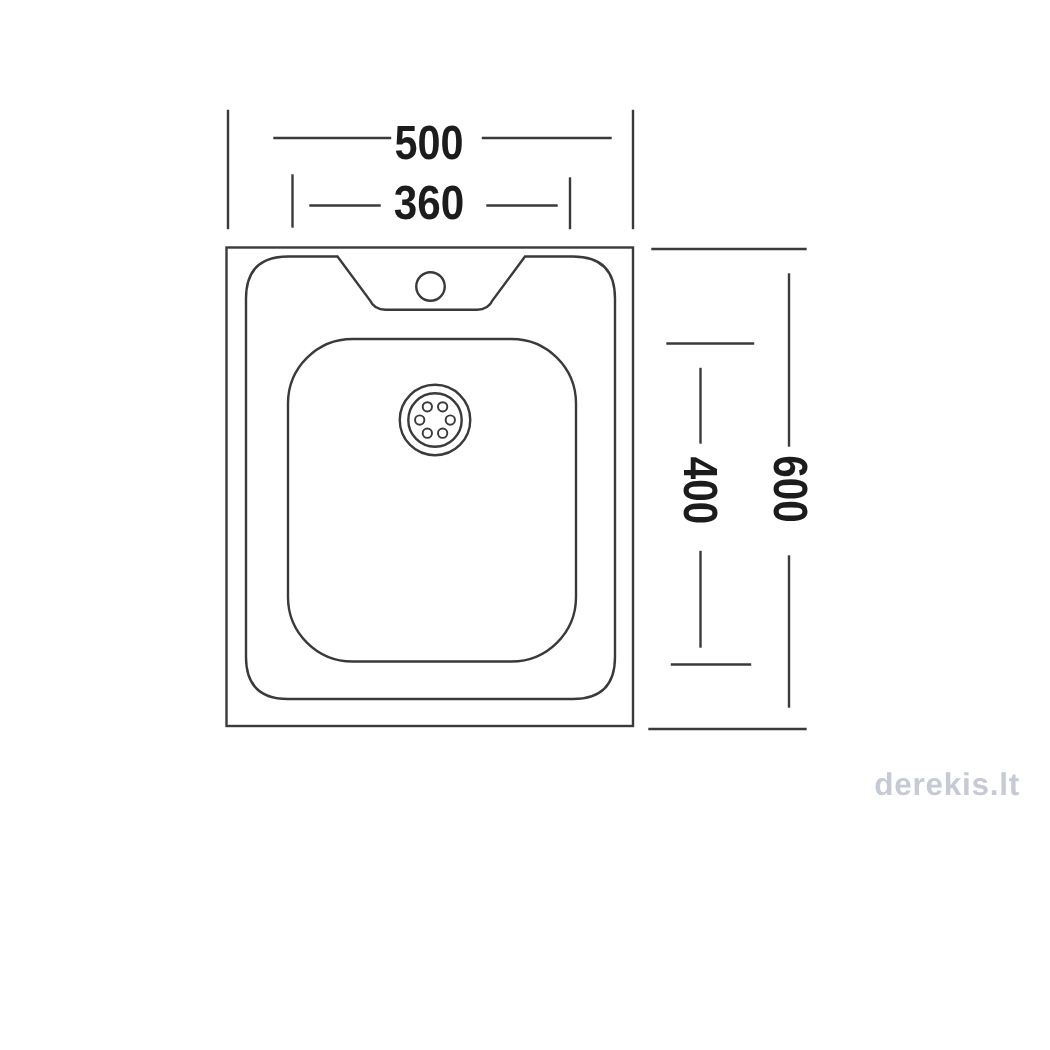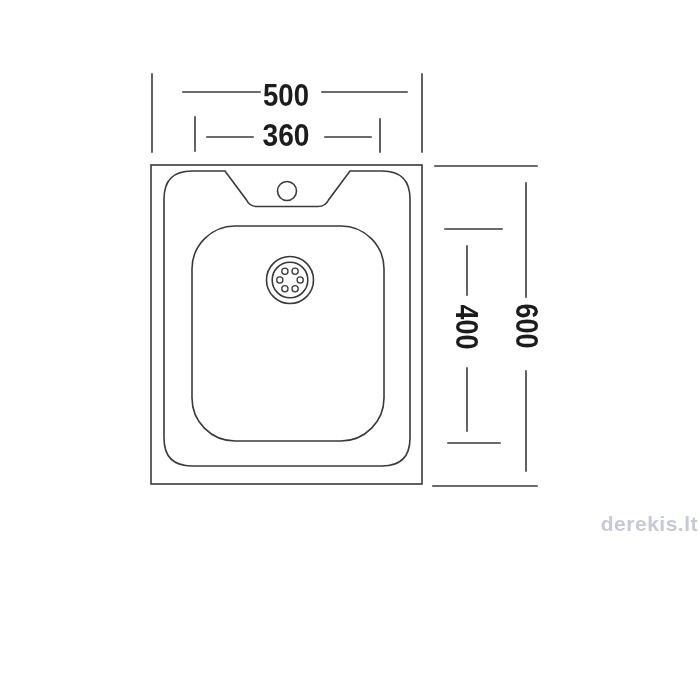--- a/index.html
+++ b/index.html
@@ -22,21 +22,21 @@
     width: 700px;
     height: 700px;
   }
   .dim-label {
     font-family: "Liberation Sans", sans-serif;
     font-size: 32px;
     font-weight: 700;
   }
   .watermark {
     position: absolute;
-    right: 2px;
+    right: 20px;
     bottom: 2px;
     font-family: "Liberation Sans", sans-serif;
     font-size: 21px;
     font-weight: 700;
     color: #c6cad4;
     letter-spacing: 0.5px;
     user-select: none;
   }
 </style>
 </head>

